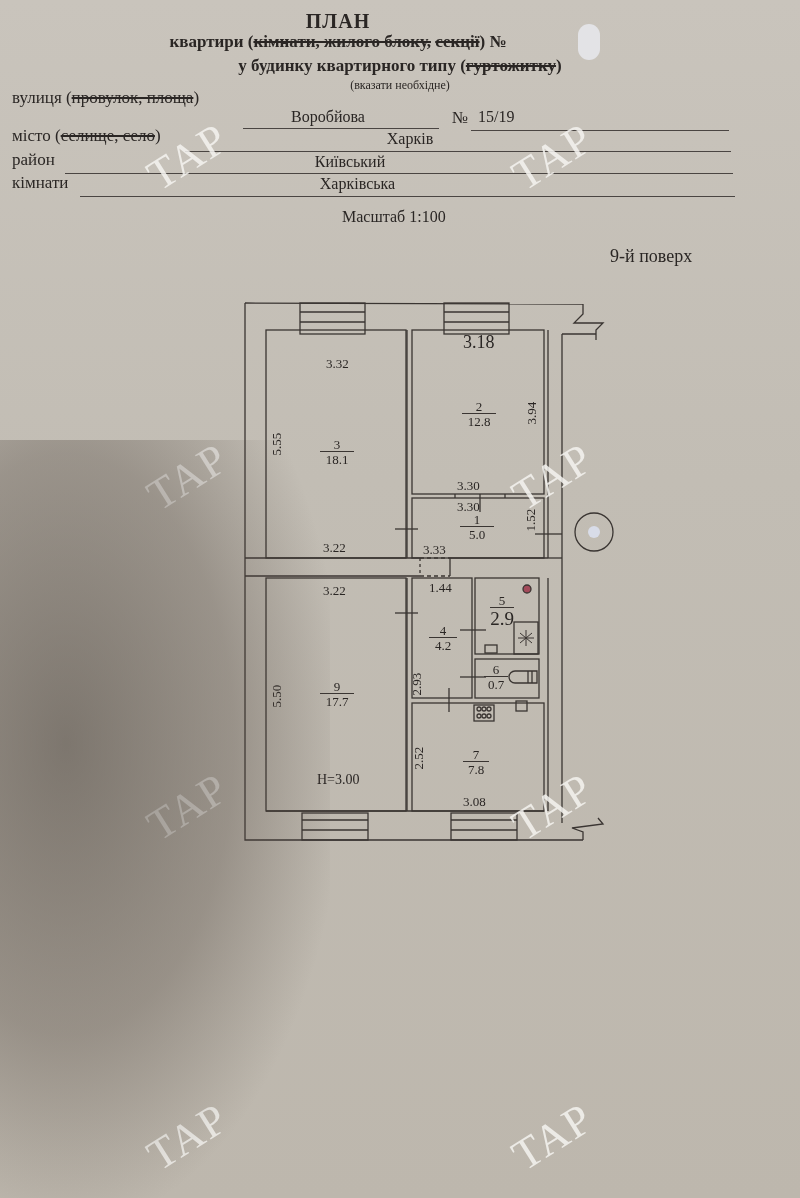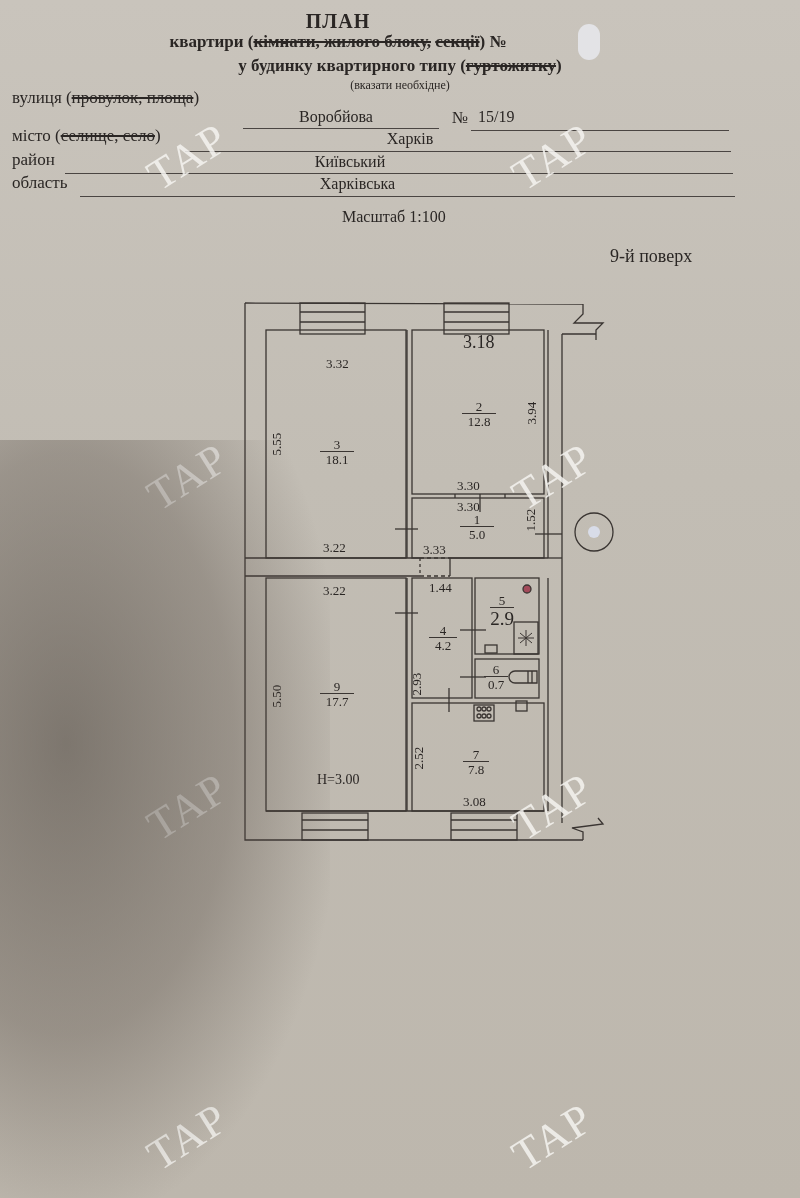--- a/index.html
+++ b/index.html
@@ -46,36 +46,36 @@
 <div class="abs redact"></div>
 <div class="abs center h-line3">
   <span>у будинку квартирного типу (</span><span class="strike">гуртожитку</span><span>)</span>
 </div>
 <div class="abs center h-note">(вказати необхідне)</div>
 
 <div class="abs field-label" style="left:12px;top:88px;">
   <span>вулиця (</span><span class="strike">провулок, площа</span><span>)</span>
 </div>
 <div class="uline" style="left:243px;top:128px;width:196px;"></div>
-<div class="field-val" style="left:238px;top:108px;width:196px;">Воробйова</div>
+<div class="field-val" style="left:230px;top:108px;width:196px;">Воробйова</div>
 <div class="abs field-label" style="left:452px;top:108px;">№</div>
 <div class="uline" style="left:471px;top:130px;width:258px;"></div>
 <div class="field-val" style="left:478px;top:108px;width:60px;text-align:left;">15/19</div>
 
 <div class="abs field-label" style="left:12px;top:126px;">
   <span>місто (</span><span class="strike">селище, село</span><span>)</span>
 </div>
 <div class="uline" style="left:185px;top:151px;width:546px;"></div>
 <div class="field-val" style="left:185px;top:130px;width:450px;">Харків</div>
 
 <div class="abs field-label" style="left:12px;top:150px;">район</div>
 <div class="uline" style="left:65px;top:173px;width:668px;"></div>
 <div class="field-val" style="left:65px;top:153px;width:570px;">Київський</div>
 
-<div class="abs field-label" style="left:12px;top:173px;">область</div>
+<div class="abs field-label" style="left:12px;top:173px;">кімнати</div>
 <div class="uline" style="left:80px;top:196px;width:655px;"></div>
 <div class="field-val" style="left:80px;top:175px;width:555px;">Харківська</div>
 
 <div class="abs scale">Масштаб 1:100</div>
 <div class="abs floor">9-й поверх</div>
 
 <svg class="plan" width="800" height="1198" stroke="#3a3532" fill="none" stroke-width="1.3">
 
   <path d="M245 303 L583 304"></path>
   <path d="M245 303 L245 840 L583 840"></path>

